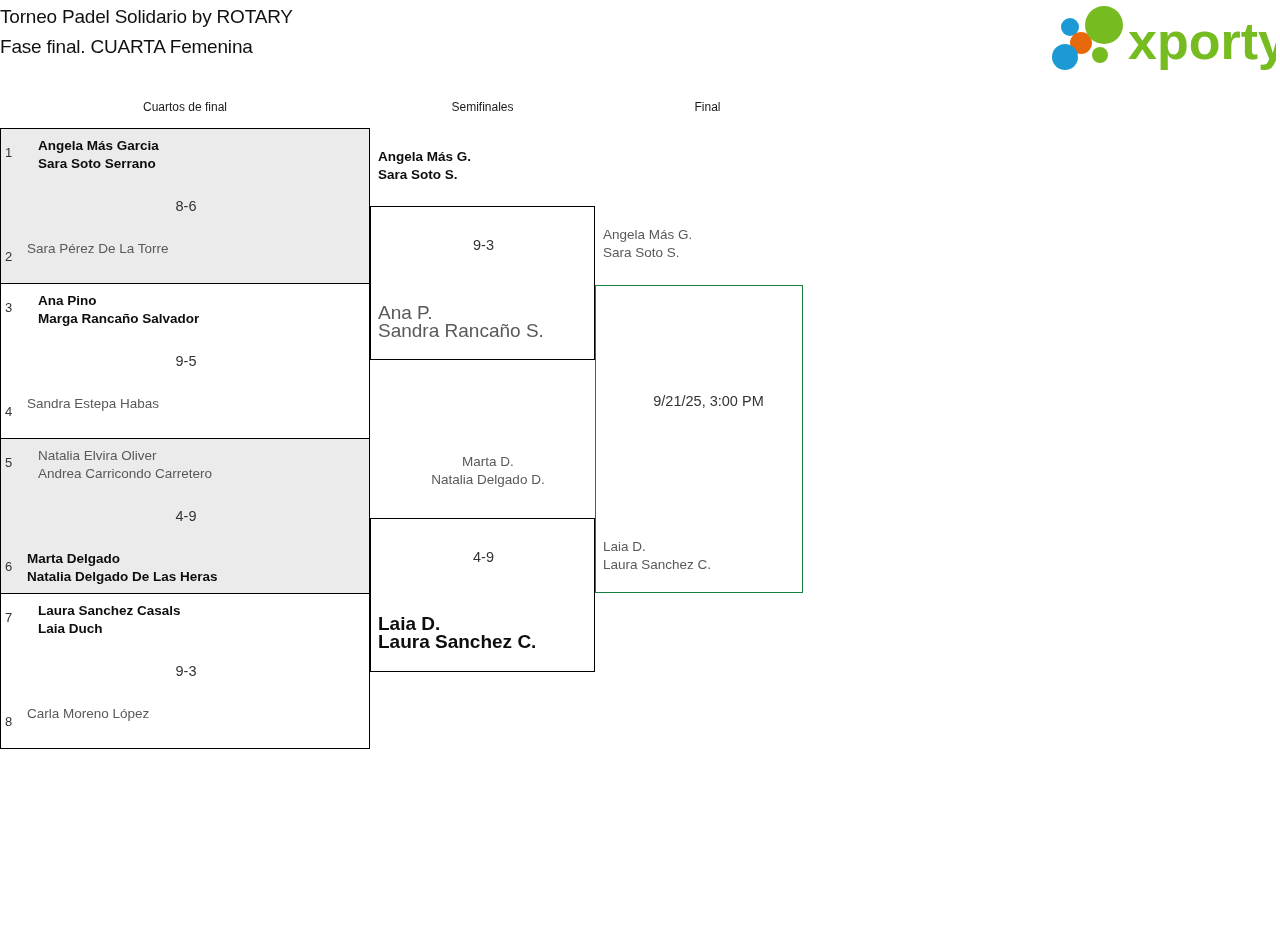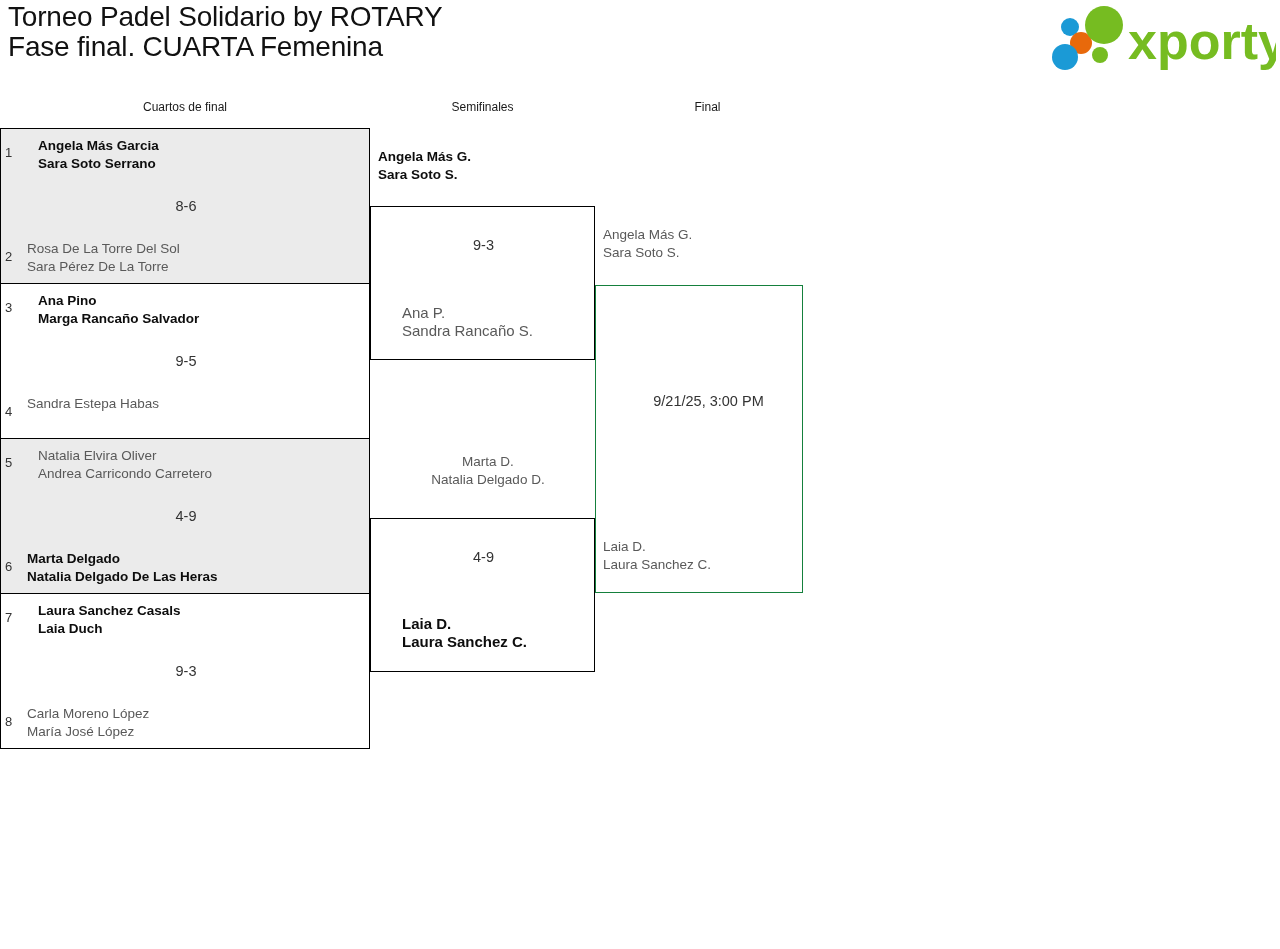--- a/index.html
+++ b/index.html
@@ -11,24 +11,23 @@
     color: #1a1a1a;
     overflow: hidden;
   }
 
   
   #header {
     position: absolute; left: 0; top: 0; width: 1280px; height: 74px;
   }
   #title-block {
     position: absolute; left: 0; top: 2px;
-    font-size: 28px; line-height: 30px; font-weight: 400;
+    font-size: 19px; line-height: 30px; font-weight: 400;
     letter-spacing: -0.2px;
     color: #111111;
-    margin-left: 8px;
   }
   #title-line-1, #title-line-2 { display: block; white-space: nowrap; }
 
   #logo {
     position: absolute; right: 4px; top: 3px;
     width: 228px; height: 68px;
   }
 
   
   .round-header {
@@ -101,21 +100,21 @@
   .sf-score-inner {
     position: absolute; top: 30px; left: 0; width: 225px;
     text-align: center; font-size: 14.5px; color: #333333;
   }
   .sf-name-above {
     position: absolute; left: 378px; width: 220px;
     font-size: 13.5px; line-height: 18px; white-space: nowrap;
   }
   .sf-name-below {
     position: absolute; left: 378px; width: 220px;
-    font-size: 15px; line-height: 18px; white-space: nowrap; margin-left: 24px;
+    font-size: 19px; line-height: 18px; white-space: nowrap;
   }
   #sf1-top    { top: 148px; }
   #sf1-bottom { top: 304px; }
   #sf2-top    { top: 453px; text-align: center; }
   #sf2-bottom { top: 615px; }
 
   
   .fn-score-inner {
     position: absolute; top: 107px; left: 0; width: 225px;
     text-align: center; font-size: 14.5px; color: #333333;
@@ -160,21 +159,20 @@
 
   <div class="qf qf-1 shaded">
     <span class="seed top">1</span>
     <div class="team top winner">
       <span class="p">Angela Más Garcia</span>
       <span class="p">Sara Soto Serrano</span>
     </div>
     <div class="score">8-6</div>
     <span class="seed bottom">2</span>
     <div class="team bottom loser">
-      <span class="p">Rosa De La Torre Del Sol</span>
       <span class="p">Sara Pérez De La Torre</span>
     </div>
   </div>
 
   <div class="qf qf-2">
     <span class="seed top">3</span>
     <div class="team top winner">
       <span class="p">Ana Pino</span>
       <span class="p">Marga Rancaño Salvador</span>
     </div>
@@ -202,21 +200,20 @@
   <div class="qf qf-4">
     <span class="seed top">7</span>
     <div class="team top winner">
       <span class="p">Laura Sanchez Casals</span>
       <span class="p">Laia Duch</span>
     </div>
     <div class="score">9-3</div>
     <span class="seed bottom">8</span>
     <div class="team bottom loser">
       <span class="p">Carla Moreno López</span>
-      <span class="p">María José López</span>
     </div>
   </div>
 
   <div class="sf sf-1">
     <div class="sf-score-inner">9-3</div>
   </div>
   <div class="sf-name-above team winner" id="sf1-top">
     <span class="p">Angela Más G.</span>
     <span class="p">Sara Soto S.</span>
   </div>

